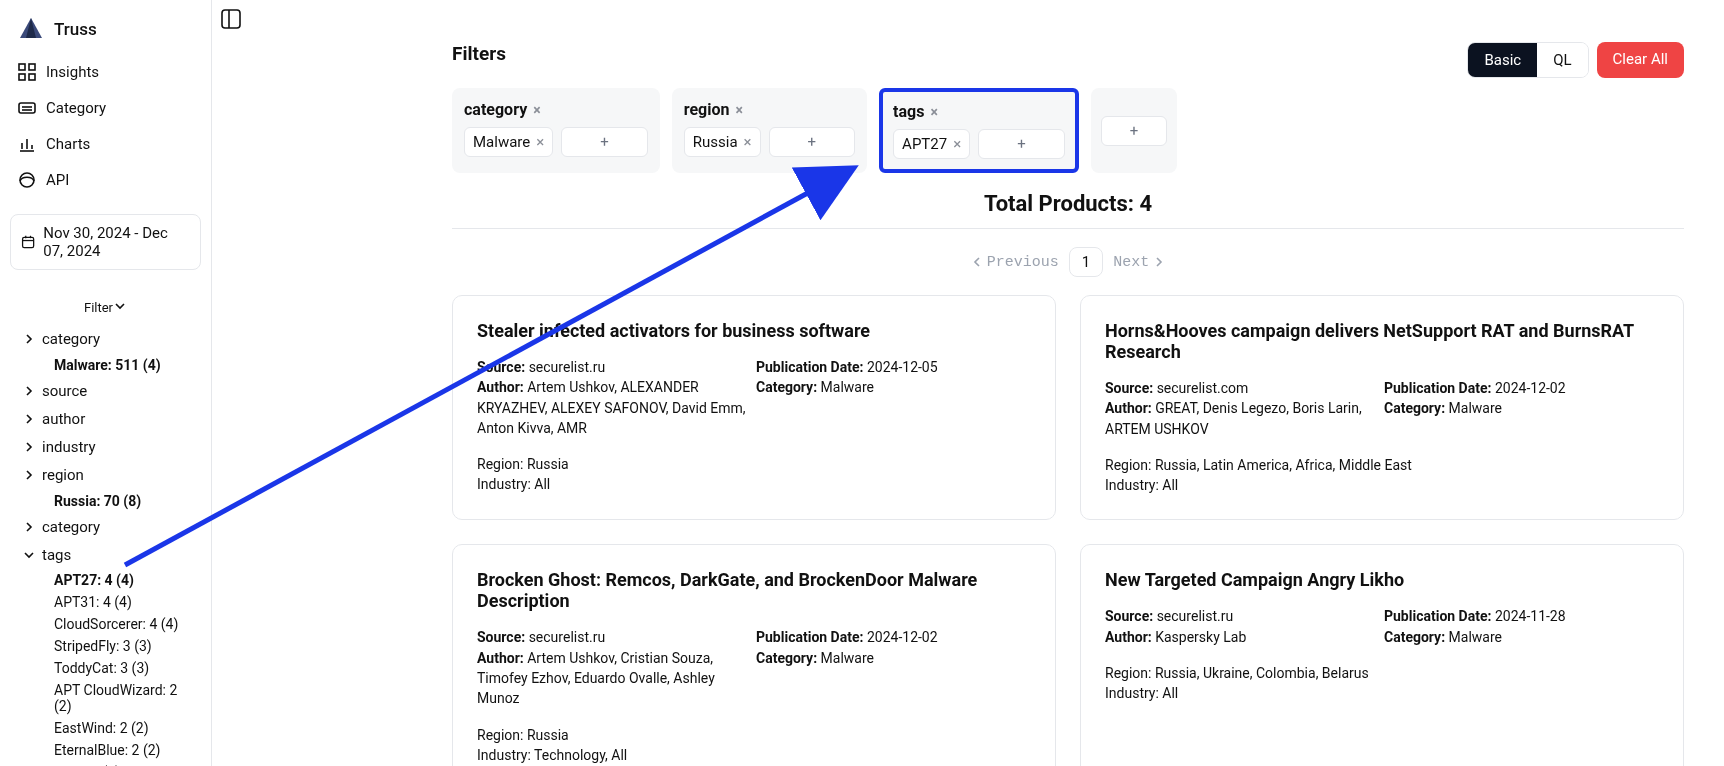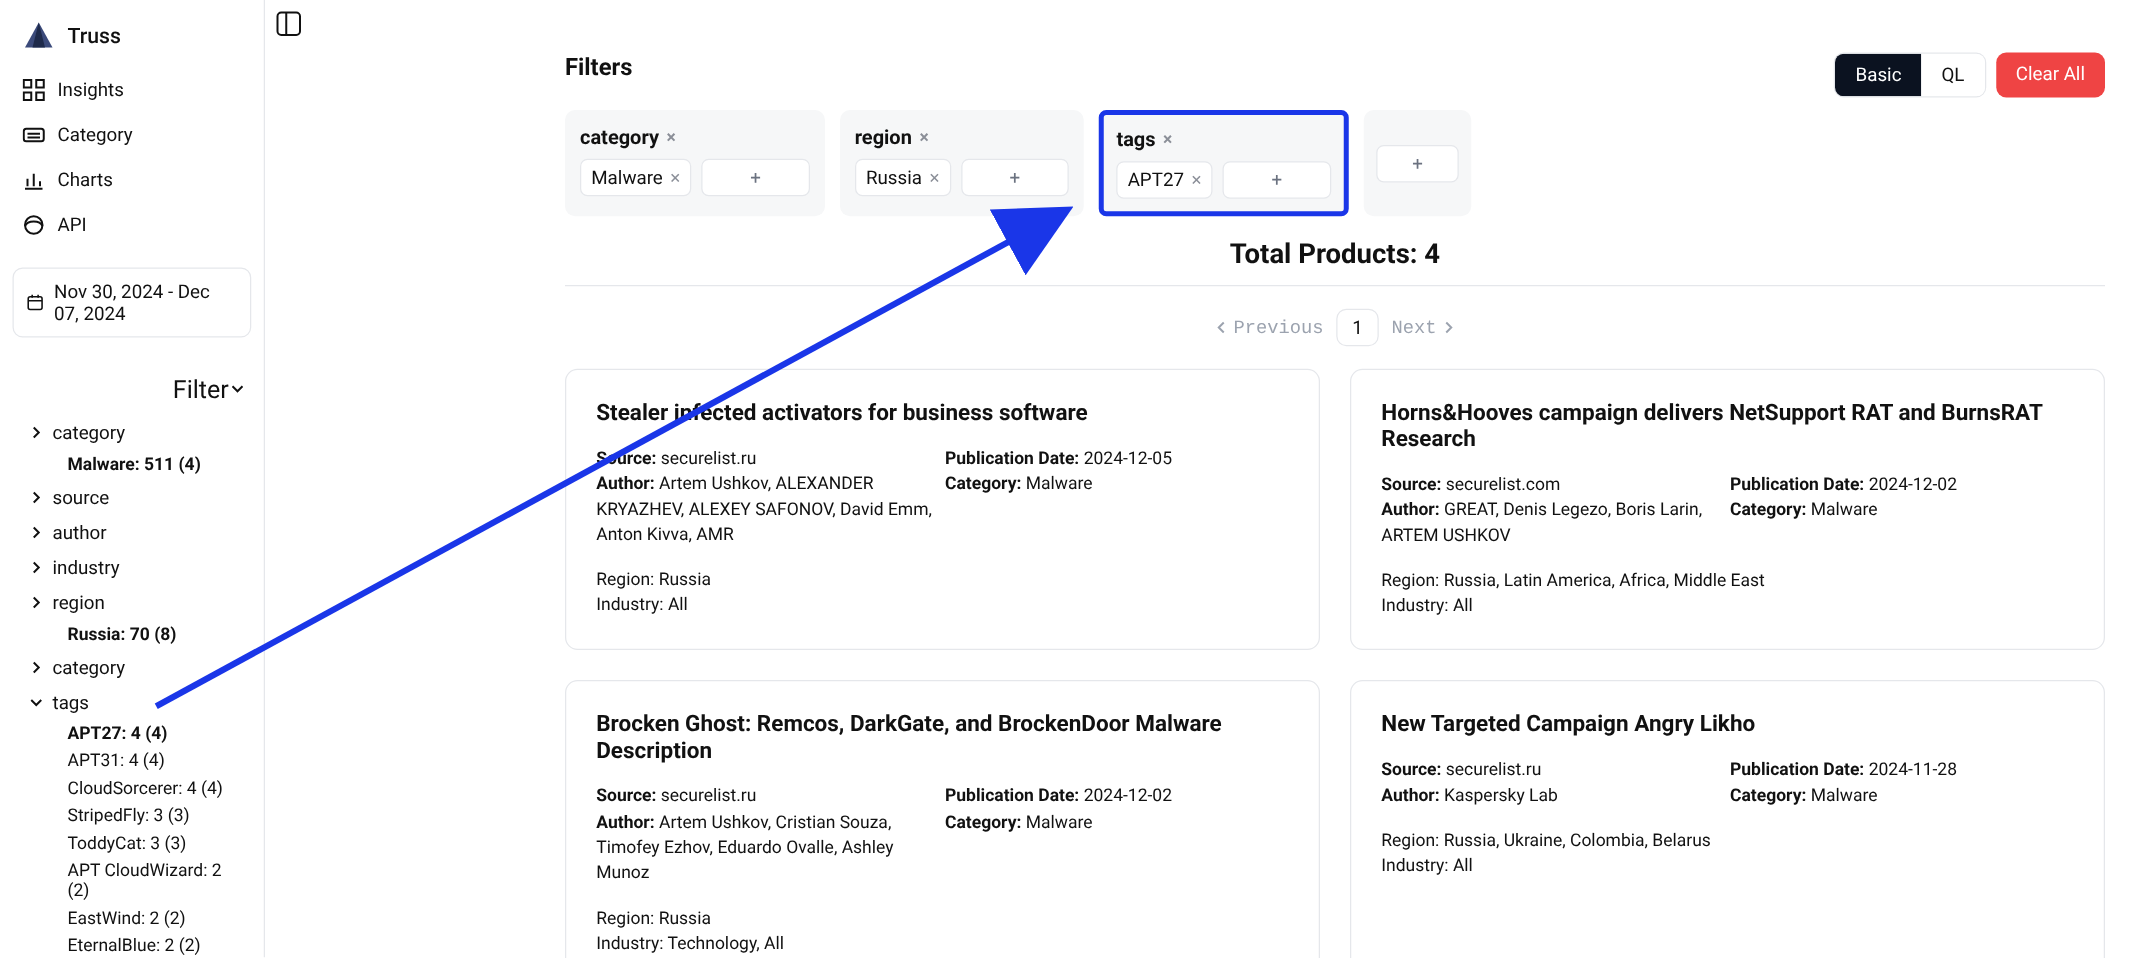--- a/index.html
+++ b/index.html
@@ -7,21 +7,21 @@
   .layout { display: flex; height: 100%; }
   .sidebar { width: 212px; border-right: 1px solid #e5e7eb; padding: 10px 8px; display: flex; flex-direction: column; gap: 4px; }
   .brand { display: flex; align-items: center; gap: 10px; padding: 6px 10px 10px 10px; }
   .brand .logo { width: 26px; height: 26px; }
   .brand .name { font-size: 17px; font-weight: 500; }
   .nav-item { display: flex; align-items: center; gap: 10px; padding: 7px 10px; border-radius: 6px; font-size: 15px; cursor: pointer; }
   .nav-icon { width: 18px; height: 18px; display: inline-flex; align-items: center; justify-content: center; }
   .nav-icon svg { stroke: #111; fill: none; stroke-width: 1.6; }
   .date-range { margin: 14px 2px 8px 2px; border: 1px solid #e5e7eb; border-radius: 8px; display: flex; align-items: center; gap: 8px; padding: 9px 10px; font-size: 15px; cursor: pointer; }
   .filter-section { margin-top: 10px; }
-  .filter-header { display: flex; align-items: center; justify-content: flex-end; padding: 7px 6px; font-size: 20px; cursor: pointer; }
+  .filter-header { display: flex; align-items: center; justify-content: center; padding: 7px 6px; font-size: 13px; cursor: pointer; }
   .filter-group { padding: 2px 0; }
   .filter-row { display: flex; align-items: center; gap: 6px; padding: 5px 6px 5px 14px; font-size: 15px; cursor: pointer; }
   .filter-row .expander { width: 14px; height: 14px; }
   .filter-child { padding: 4px 6px 4px 46px; font-size: 14px; }
   .filter-child.bold { font-weight: 700; }
   .tag-child { padding: 3px 6px 3px 46px; font-size: 14px; }
   .tag-child.bold { font-weight: 700; }
   .main { flex: 1; position: relative; padding: 14px 40px 20px 40px; overflow: auto; }
   .panel-toggle { position: absolute; left: 8px; top: 8px; width: 22px; height: 22px; cursor: pointer; }
   .top-row { display: flex; justify-content: space-between; align-items: flex-start; margin: 28px 0 10px 0; }

